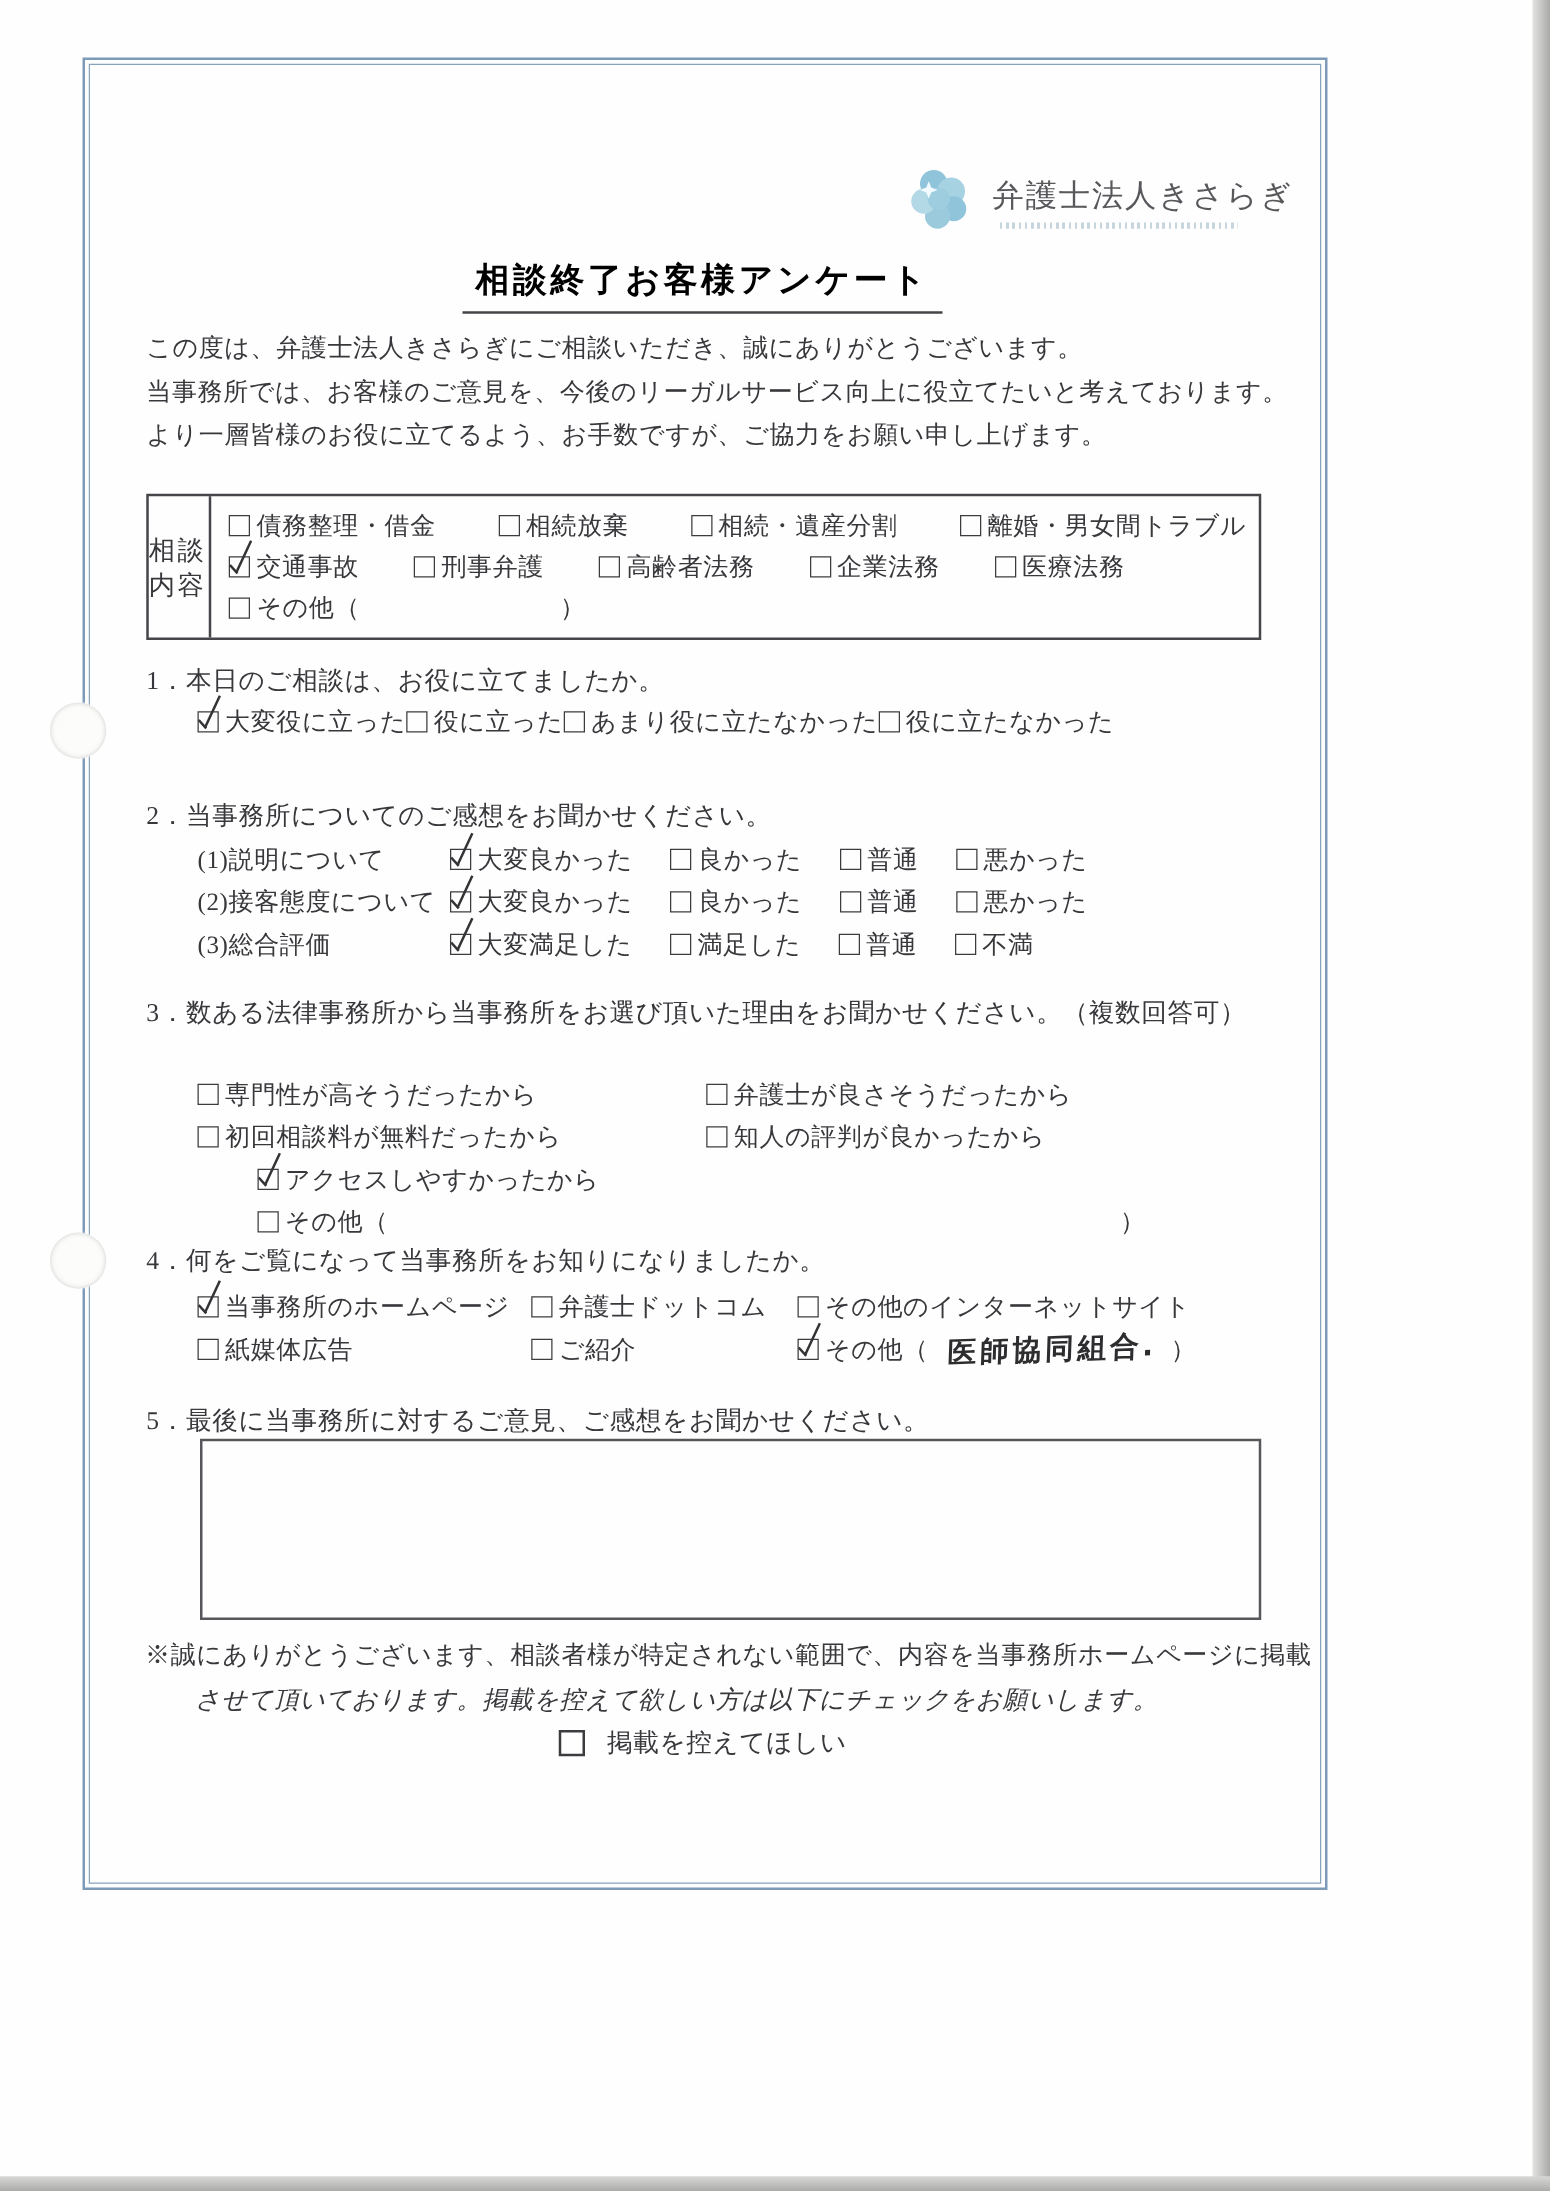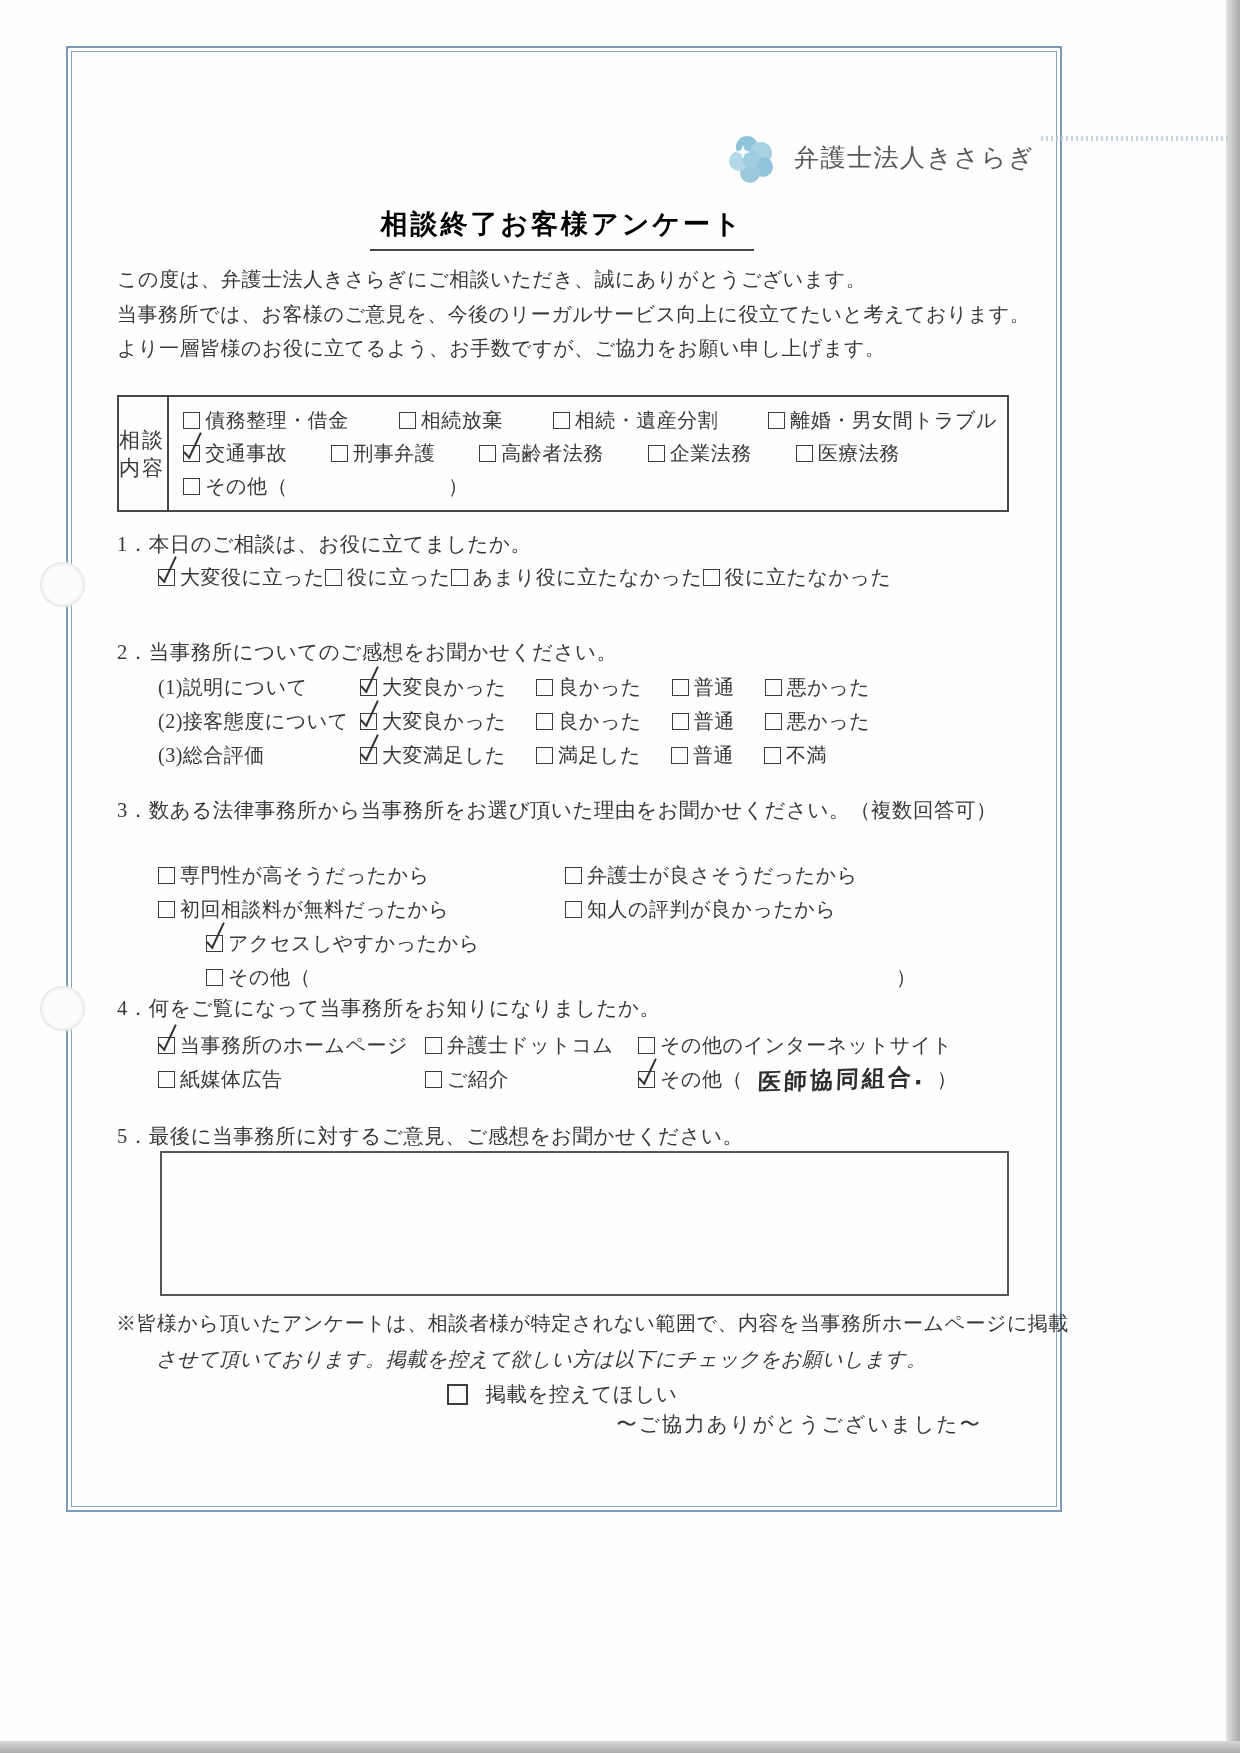--- a/index.html
+++ b/index.html
@@ -15,21 +15,21 @@
   
   .frame{position:absolute;left:66px;top:46px;width:992px;height:1462px;
     border:2px solid #7d9bb9;}
   .frame-inner{position:absolute;inset:3px;border:1px solid #88a3bd;}
   
   .hole{position:absolute;left:40px;width:45px;height:45px;border-radius:50%;
     background:#fcfcfb;box-shadow:inset 0 0 4px rgba(120,120,120,.35), 0 0 2px rgba(255,255,255,.9);}
   .hole.h1{top:562px;} .hole.h2{top:986px;}
   
   .logo{position:absolute;left:725px;top:131px;display:flex;align-items:flex-start;gap:13px;}
-  .logo-text-wrap{display:flex;}
+  .logo-text-wrap{display:flex;flex-direction:column;}
   .logo-text{font-size:25px;color:#58585c;letter-spacing:1.5px;line-height:1.2;margin-top:12px;}
   .logo-tagline{height:5px;width:190px;margin:5px 0 0 6px;opacity:.75;
     background:repeating-linear-gradient(90deg,#b4c7d2 0 2px,transparent 2px 5px);}
   
   .title-row{position:absolute;left:66px;top:206px;width:992px;text-align:center;}
   .title{display:inline-block;font-size:27px;font-weight:600;letter-spacing:3px;
     color:#000000;border-bottom:2px solid #45454a;padding:0 10px 7px;}
   
   .intro{position:absolute;left:117px;top:262px;font-size:20px;line-height:34.5px;letter-spacing:.5px;}
   .intro p{margin:0;}
@@ -327,24 +327,23 @@
         <span>その他（</span>
         <span class="hand">医師協同組合.</span>
         <span>）</span>
         </span>
     </div>
   </div>
 
   <div class="q-head" id="q5h">5．最後に当事務所に対するご意見、ご感想をお聞かせください。</div>
   <div class="q5-box"></div>
 
-  <div class="note1">※皆様から頂いたアンケートは、相談者様が特定されない範囲で、内容を当事務所ホームページに掲載</div>
+  <div class="note1">※誠にありがとうございます、相談者様が特定されない範囲で、内容を当事務所ホームページに掲載</div>
   <div class="note2">させて頂いております。掲載を控えて欲しい方は以下にチェックをお願いします。</div>
 
   <div class="consent-row">
     <span class="cb">
       <span class="box"></span>
       <span>掲載を控えてほしい</span>
       </span>
   </div>
 
-  <div class="thanks">〜ご協力ありがとうございました〜</div>
 </div>
 
 </body></html>

